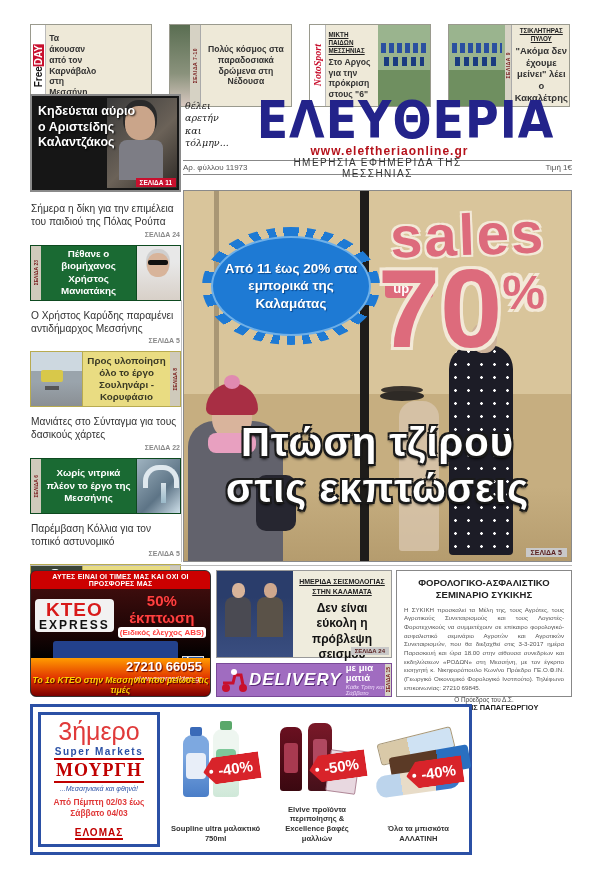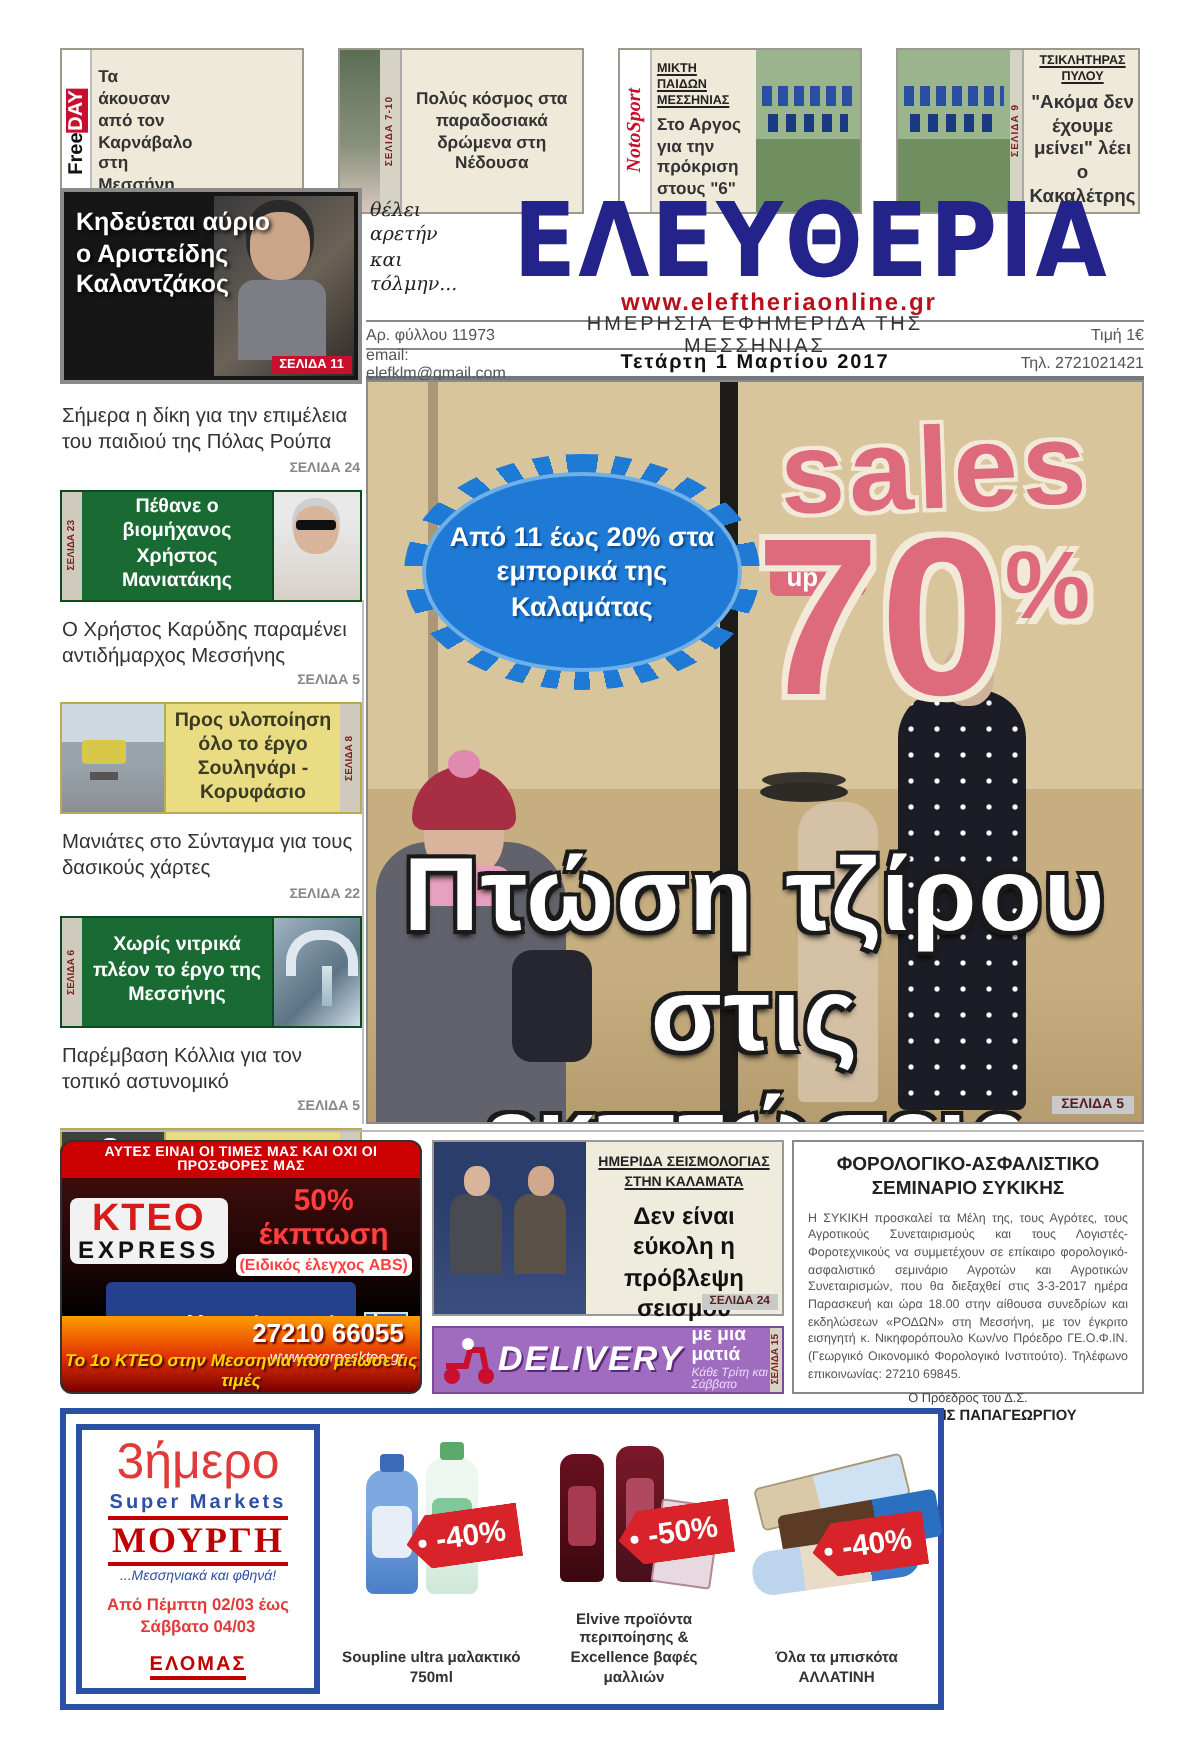--- a/index.html
+++ b/index.html
@@ -88,21 +88,21 @@
   .mann-head { position:absolute; right:74px; bottom:208px; width:26px; height:30px; border-radius:45%; background:#cdb39a; }
   .mann2 { position:absolute; right:132px; bottom:10px; width:40px; height:150px; background:#d8c6ae; border-radius:16px 16px 3px 3px; opacity:.8; }
   .hat { position:absolute; left:196px; bottom:160px; width:44px; height:10px; background:#2e2a26; border-radius:50%; box-shadow:0 -6px 0 -1px #3a342e; }
   .burst { position:absolute; left:18px; top:36px; width:178px; height:118px; }
   .burst .spikes { position:absolute; inset:0; border-radius:50%; background:repeating-conic-gradient(#1e7ad4 0deg 8deg, rgba(0,0,0,0) 8deg 16deg); }
   .burst .core { position:absolute; inset:9px; background:#1e7ad4; border-radius:50%; border:2px solid #6fb0e8; display:flex; align-items:center; justify-content:center; text-align:center; color:#fff; font-weight:900; font-size:13.5px; line-height:1.3; padding:8px; text-shadow:1px 1px 1px #0a4a90; }
   .sales-word { position:absolute; right:26px; top:10px; font-size:58px; font-weight:900; color:#dd6b7c; transform:rotate(-2deg); letter-spacing:2px; text-shadow:-2px -2px 0 #f3e9d8,2px -2px 0 #f3e9d8,-2px 2px 0 #f3e9d8,2px 2px 0 #f3e9d8; }
   .upto { position:absolute; right:138px; top:88px; background:#dd6b7c; color:#fff; font-weight:bold; font-size:13px; padding:2px 8px; border-radius:4px; }
   .pct70 { position:absolute; right:26px; top:62px; font-size:112px; font-weight:900; color:#dd6b7c; line-height:1; text-shadow:-3px -3px 0 #f3e9d8,3px -3px 0 #f3e9d8,-3px 3px 0 #f3e9d8,3px 3px 0 #f3e9d8; }
   .pctsign { font-size:48px; vertical-align:38px; }
-  .headline { position:absolute; left:0; right:0; top:228px; text-align:center; color:#fff; font-weight:900; font-size:52px; line-height:1.15; letter-spacing:1px; text-shadow:-2px -2px 0 #1a1a1a,2px -2px 0 #1a1a1a,-2px 2px 0 #1a1a1a,2px 2px 0 #1a1a1a,0 3px 3px #000; }
+  .headline { position:absolute; left:0; right:0; top:228px; text-align:center; color:#fff; font-weight:900; font-size:40px; line-height:1.15; letter-spacing:1px; text-shadow:-2px -2px 0 #1a1a1a,2px -2px 0 #1a1a1a,-2px 2px 0 #1a1a1a,2px 2px 0 #1a1a1a,0 3px 3px #000; }
   .main-page { position:absolute; right:4px; bottom:4px; background:#c9c9c9; color:#5a2020; font-size:7px; font-weight:bold; padding:1px 5px; }
 
   
   .kteo { position:absolute; left:30px; top:570px; width:181px; height:127px; border-radius:6px; background:linear-gradient(180deg,#4a1010,#200606 45%,#000 70%); overflow:hidden; border:1px solid #333; }
   .kteo .banner { background:#c00; color:#fff; font-weight:900; font-size:7px; text-align:center; padding:2px 0; letter-spacing:.2px; }
   .kteo .logorow { display:flex; align-items:center; padding:3px 4px 1px 4px; gap:4px; }
   .kteo .brandchip { background:#f2f2f2; border-radius:4px; padding:1px 4px; text-align:center; }
   .kteo .b1 { color:#d81a1a; font-weight:900; font-size:19px; line-height:1; letter-spacing:1px; display:block; }
   .kteo .b2 { color:#111; font-weight:900; font-size:12px; line-height:1; letter-spacing:2px; display:block; }
   .kteo .offers { flex:1; text-align:center; }
@@ -220,25 +220,20 @@
 
   <div class="masthead">
     <div class="motto">θέλει αρετήν και τόλμην...</div>
     <div class="logo">ΕΛΕΥΘΕΡΙΑ</div>
     <div class="website">www.eleftheriaonline.gr</div>
     <div class="mastrow1">
       <span class="mast-l">Αρ. φύλλου 11973</span>
       <span class="mid">ΗΜΕΡΗΣΙΑ ΕΦΗΜΕΡΙΔΑ ΤΗΣ ΜΕΣΣΗΝΙΑΣ</span>
       <span class="mast-r">Τιμή 1€</span>
     </div>
-    <div class="mastrow2">
-      <span class="mast-l">email: elefklm@gmail.com</span>
-      <span class="mid">Τετάρτη 1 Μαρτίου 2017</span>
-      <span class="mast-r">Τηλ. 2721021421</span>
-    </div>
   </div>
 
   <div class="leftcol">
     <div class="lead-card">
       <div class="lead-photo"></div>
       <div class="lead-title">Κηδεύεται αύριο ο Αριστείδης Καλαντζάκος</div>
       <span class="lead-page">ΣΕΛΙΔΑ 11</span>
     </div>
 
     <div class="lc-text">

